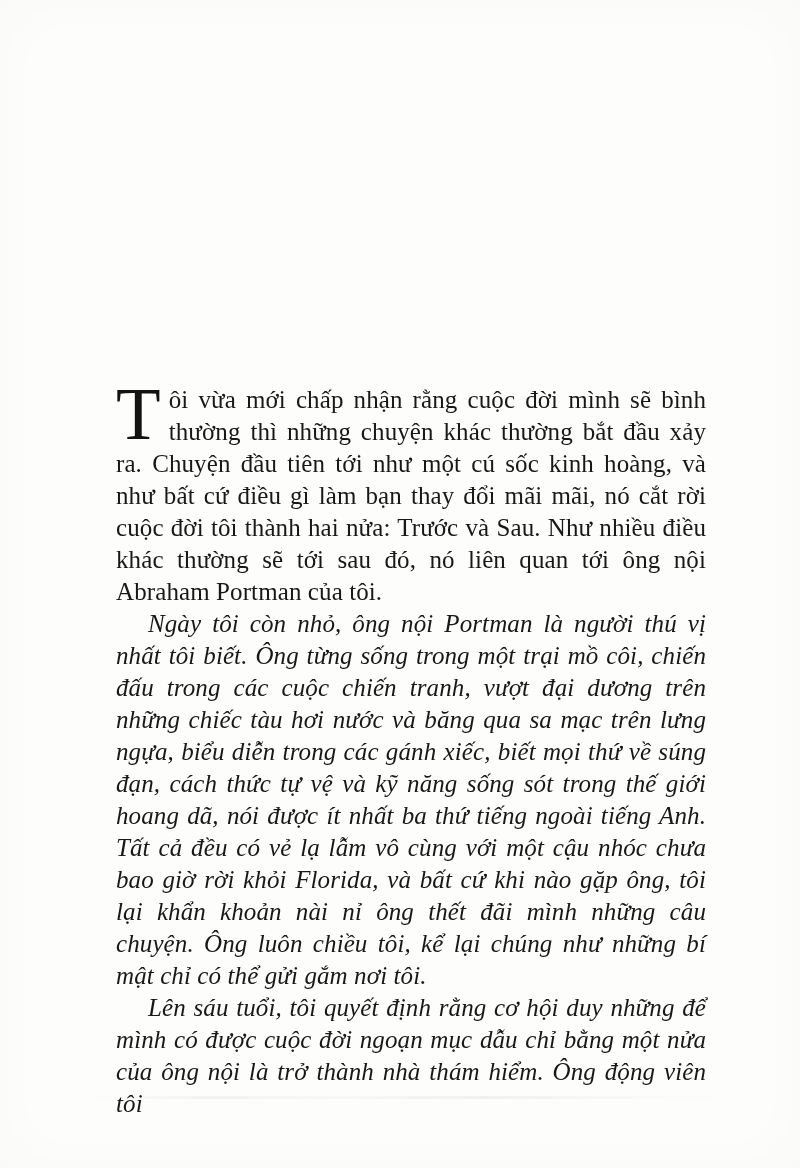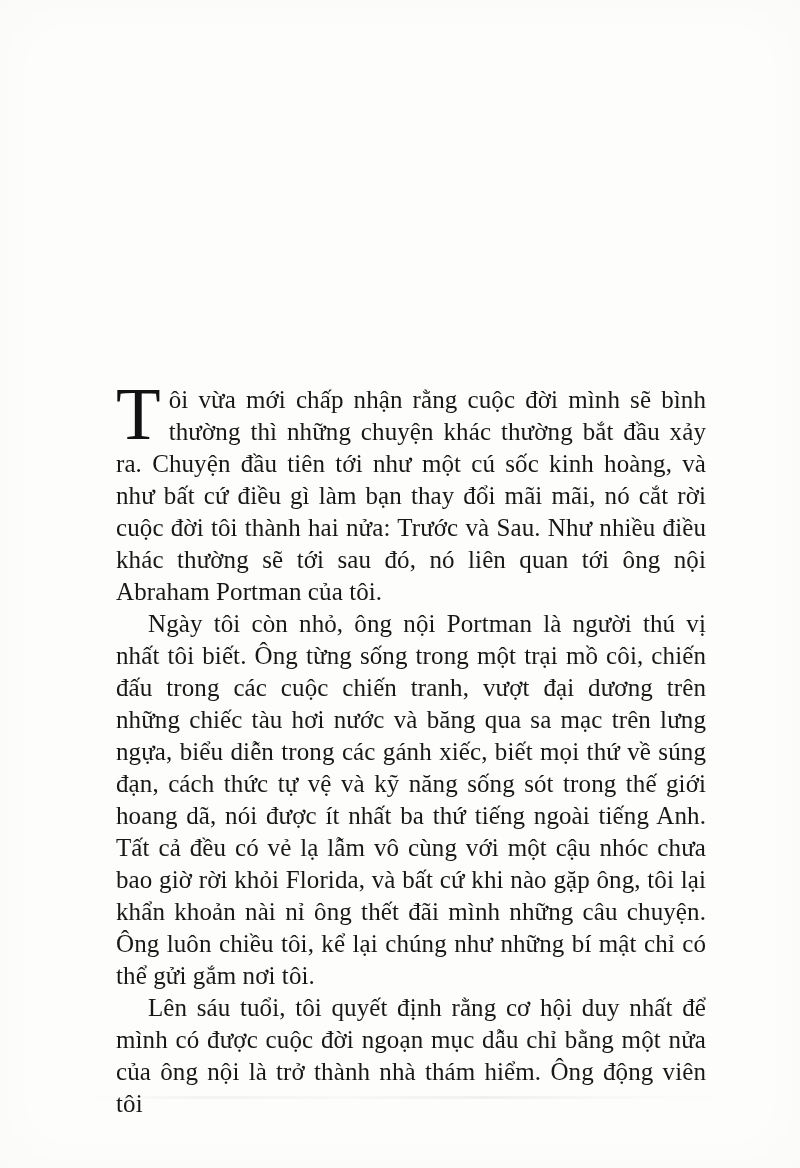--- a/index.html
+++ b/index.html
@@ -27,20 +27,21 @@
     text-align: justify;
     color: #181818;
     letter-spacing: 0.1px;
   }
   .para {
     margin: 0;
     padding: 0;
   }
   .para.indented {
     text-indent: 32px;
+    font-style: italic;
   }
   .dropcap {
     float: left;
     font-family: "Liberation Serif", "DejaVu Serif", serif;
     font-size: 73px;
     line-height: 58px;
     height: 61px;
     margin: 2px 8px 0 0;
     color: #121212;
     font-weight: 500;
@@ -60,16 +61,16 @@
 </style>
 </head>
 <body>
 
 <div class="page">
   <div class="text-block">
     <p class="para">
       <span class="dropcap">T</span><span>ôi vừa mới chấp nhận rằng cuộc đời mình sẽ bình thường thì những chuyện khác thường bắt đầu xảy ra. Chuyện đầu tiên tới như một cú sốc kinh hoàng, và như bất cứ điều gì làm bạn thay đổi mãi mãi, nó cắt rời cuộc đời tôi thành hai nửa: Trước và Sau. Như nhiều điều khác thường sẽ tới sau đó, nó liên quan tới ông nội Abraham Portman của tôi.</span>
     </p>
     <p class="para indented">Ngày tôi còn nhỏ, ông nội Portman là người thú vị nhất tôi biết. Ông từng sống trong một trại mồ côi, chiến đấu trong các cuộc chiến tranh, vượt đại dương trên những chiếc tàu hơi nước và băng qua sa mạc trên lưng ngựa, biểu diễn trong các gánh xiếc, biết mọi thứ về súng đạn, cách thức tự vệ và kỹ năng sống sót trong thế giới hoang dã, nói được ít nhất ba thứ tiếng ngoài tiếng Anh. Tất cả đều có vẻ lạ lẫm vô cùng với một cậu nhóc chưa bao giờ rời khỏi Florida, và bất cứ khi nào gặp ông, tôi lại khẩn khoản nài nỉ ông thết đãi mình những câu chuyện. Ông luôn chiều tôi, kể lại chúng như những bí mật chỉ có thể gửi gắm nơi tôi.</p>
-    <p class="para indented">Lên sáu tuổi, tôi quyết định rằng cơ hội duy nhất để mình có được cuộc đời ngoạn mục dẫu chỉ bằng một nửa của ông nội là trở thành nhà thám hiểm. Ông động viên tôi</p>
+    <p class="para indented">Lên sáu tuổi, tôi quyết định rằng cơ hội duy những để mình có được cuộc đời ngoạn mục dẫu chỉ bằng một nửa của ông nội là trở thành nhà thám hiểm. Ông động viên tôi</p>
   </div>
   <div class="scan-noise"></div>
 </div>
 
 </body></html>

